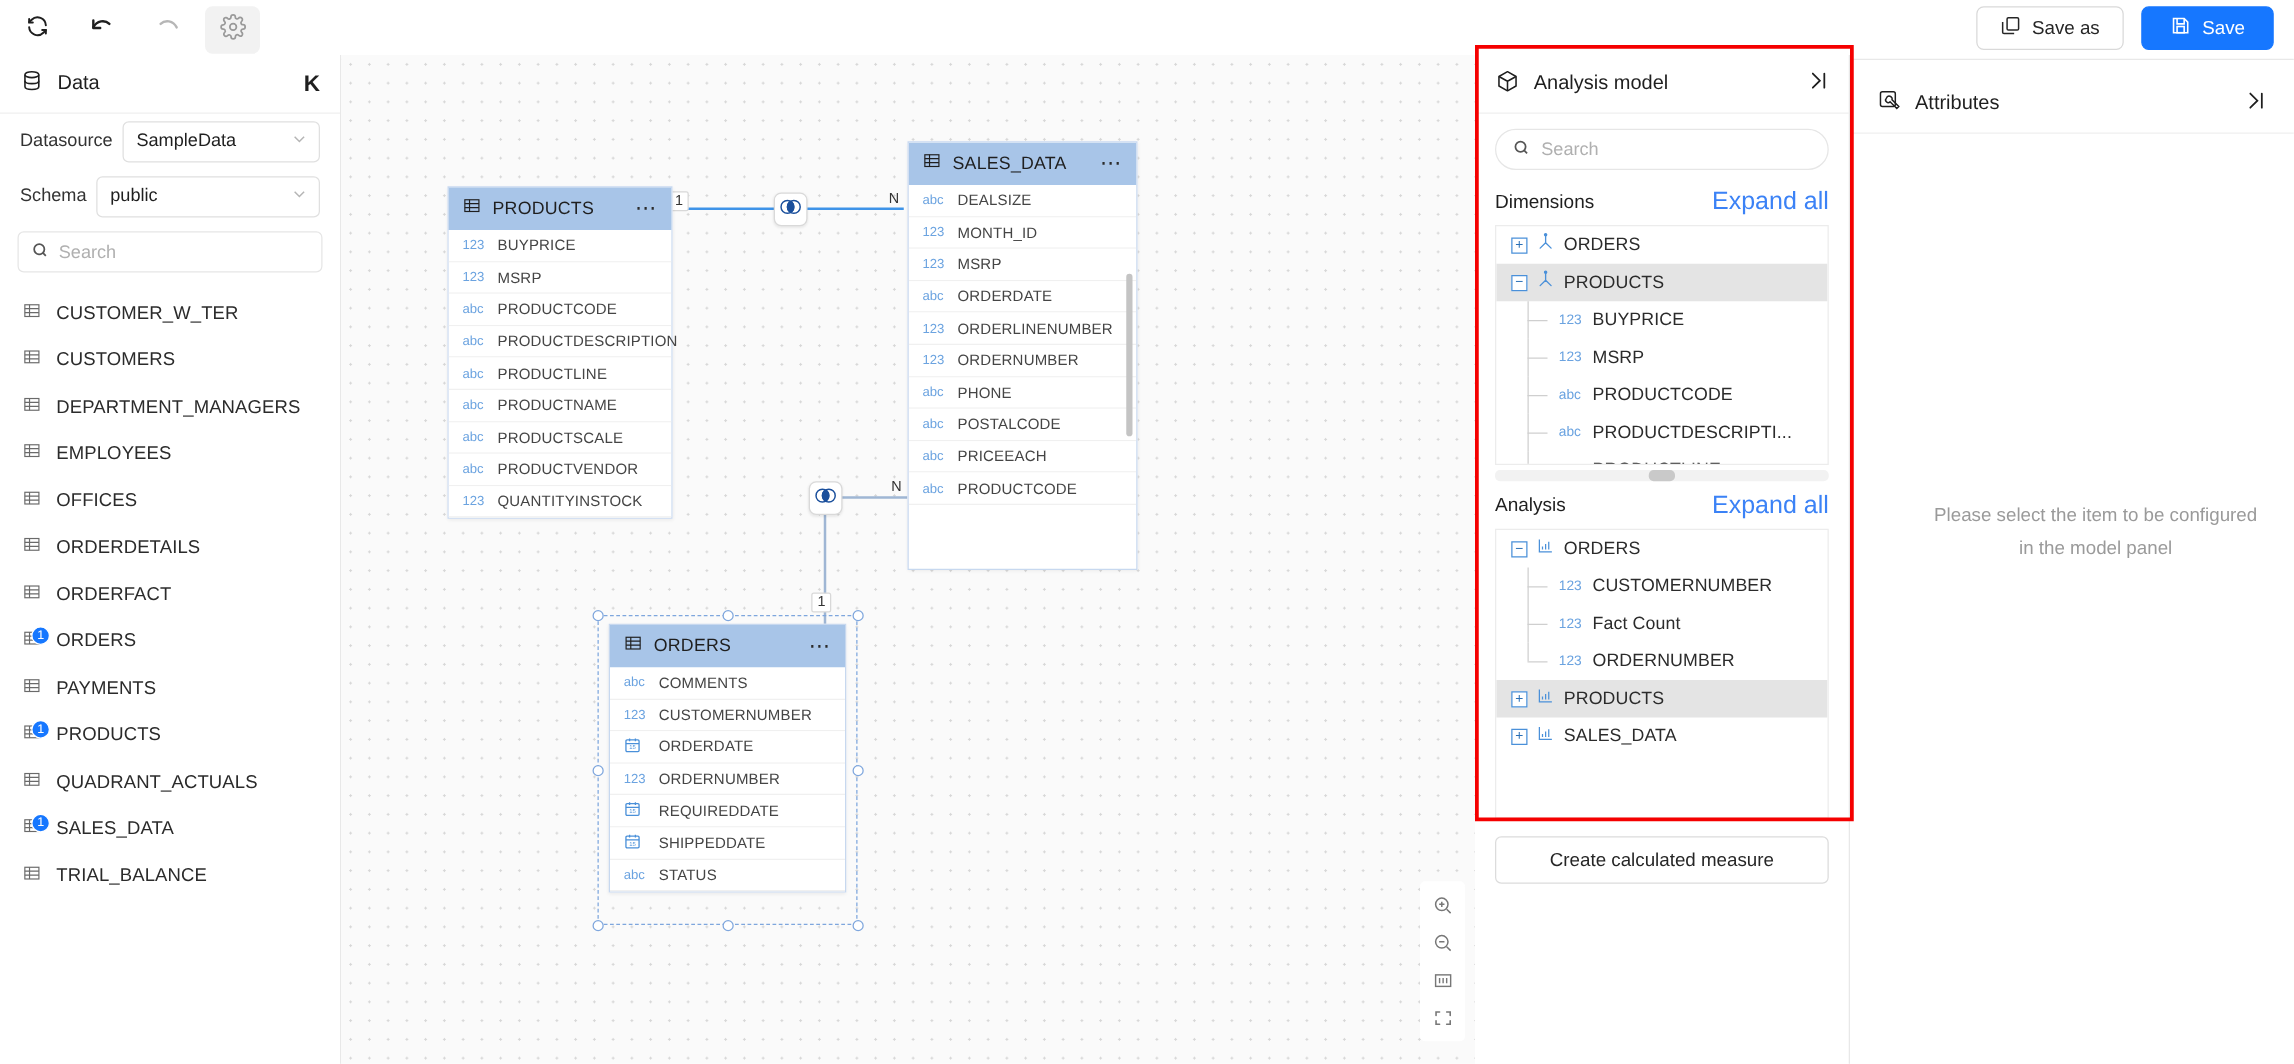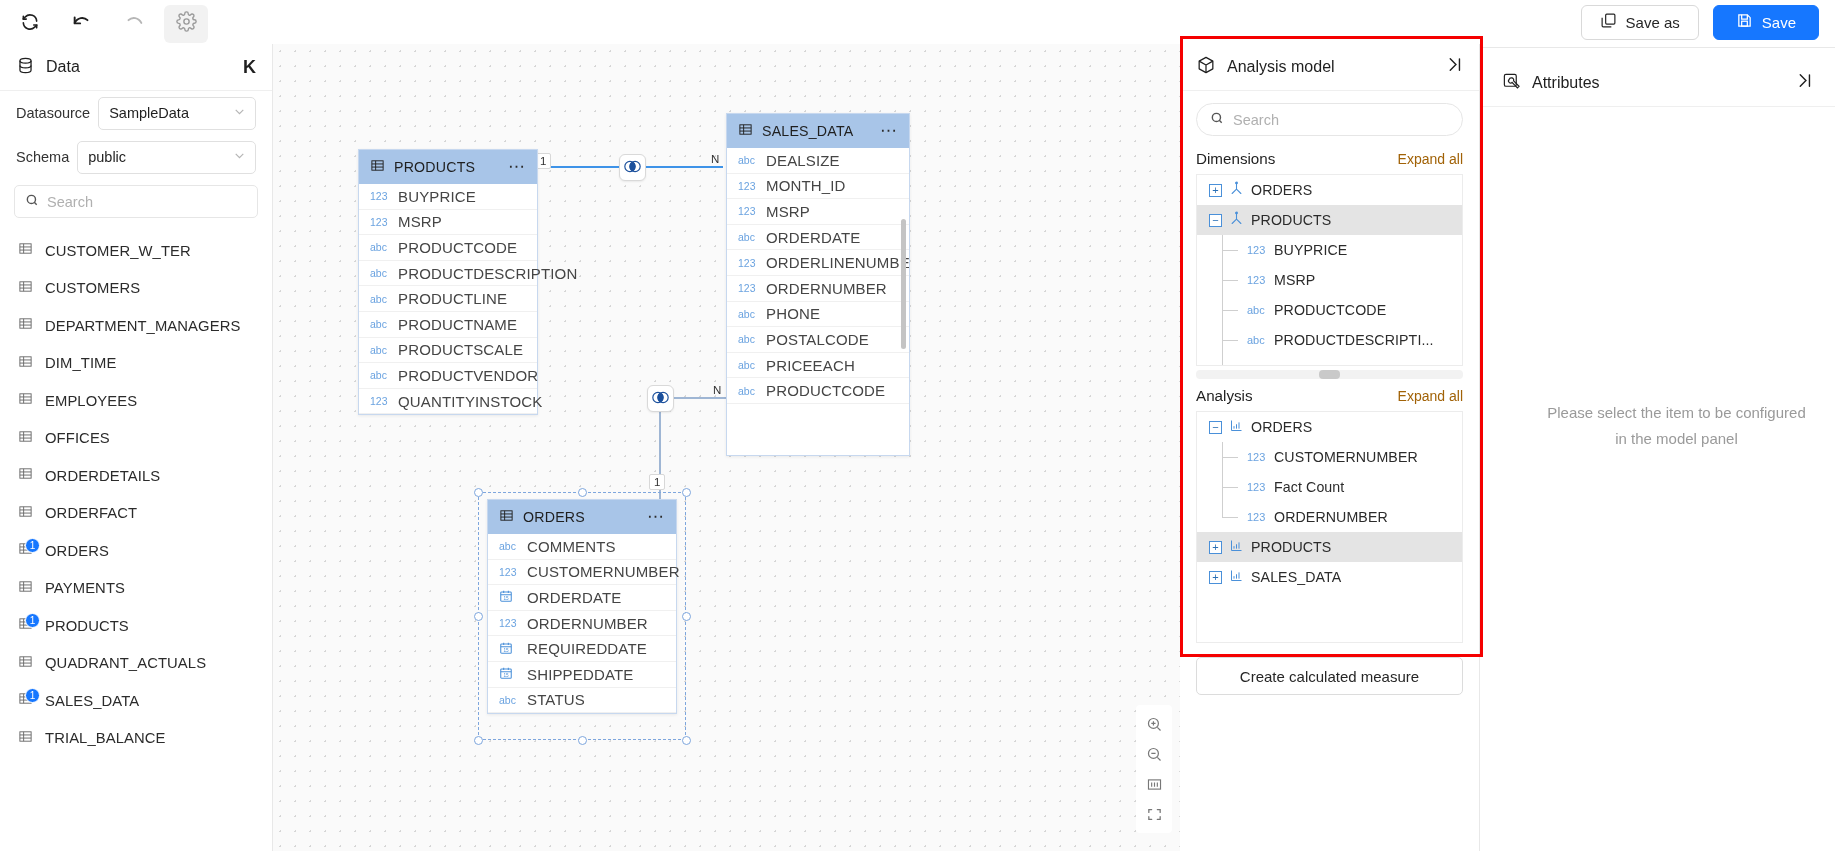--- a/index.html
+++ b/index.html
@@ -99,21 +99,21 @@
     height: 34px; background: #a8c5e8; display: flex; align-items: center;
     padding: 0 11px; gap: 9px;
   }
   .ent-title { font-size: 14.2px; color: #1f1f1f; flex: 1; letter-spacing: .2px; }
   .ent-dots { color: #2b2b2b; font-size: 17px; letter-spacing: 1px; cursor: pointer; line-height: 10px;}
   .ent-row {
     height: 25.6px; display: flex; align-items: center; gap: 8px;
     padding: 0 11px; border-bottom: 1px solid #f0f0f0; background: #fff;
   }
   .ftype { font-size: 10.5px; color: #6ba3e0; font-family: "Liberation Sans", sans-serif; min-width: 20px;}
-  .fname { font-size: 15px; color: #454545; letter-spacing: .15px; }
+  .fname { font-size: 12px; color: #454545; letter-spacing: .15px; }
   .scrollthumb {
     position: absolute; right: 2px; width: 5px; border-radius: 3px;
     background: #c4c4c4;
   }
   
   .sel-frame {
     position: absolute; border: 1px dashed #7ea6dd; pointer-events: none;
   }
   .handle {
     position: absolute; width: 9px; height: 9px; border-radius: 50%;
@@ -154,21 +154,21 @@
   #mp-search-wrap { padding: 12px 16px 6px 16px; }
   #mp-search {
     height: 33px; border: 1px solid #e6e6e6; border-radius: 17px;
     display: flex; align-items: center; gap: 9px; padding: 0 13px;
     font-size: 14.5px; color: #b0b0b0; cursor: text;
   }
   .sec-head {
     display: flex; align-items: center; padding: 8px 16px 7px 16px;
   }
   .sec-title { font-size: 15.2px; color: #1f1f1f; flex: 1; }
-  .sec-link { font-size: 14px; color: #a16207; cursor: pointer; }
+  .sec-link { font-size: 20px; color: #3b82f6; cursor: pointer; }
   .tree-box {
     margin: 0 16px; border: 1px solid #ececec; background: #fff;
     overflow: hidden; position: relative;
   }
   .tree-row {
     display: flex; align-items: center; height: 30px; cursor: pointer;
     padding-left: 12px; gap: 7px; position: relative;
   }
   .tree-row.sel { background: #e4e4e4; }
   .toggle {
@@ -343,27 +343,20 @@
             <path d="M3 9.5h18M3 14.5h18M9 4.5v15"></path>
           </svg></span>
         <span class="tbl-name">CUSTOMERS</span>
       </div>
       <div class="tbl-item">
         <span><svg width="15" height="15" viewBox="0 0 24 24" fill="none" stroke="#6a6a6a" stroke-width="1.5">
   <rect x="3" y="4.5" width="18" height="15"></rect>
             <path d="M3 9.5h18M3 14.5h18M9 4.5v15"></path>
           </svg></span>
         <span class="tbl-name">DEPARTMENT_MANAGERS</span>
-      </div>
-      <div class="tbl-item">
-        <span><svg width="15" height="15" viewBox="0 0 24 24" fill="none" stroke="#6a6a6a" stroke-width="1.5">
-  <rect x="3" y="4.5" width="18" height="15"></rect>
-            <path d="M3 9.5h18M3 14.5h18M9 4.5v15"></path>
-          </svg></span>
-        <span class="tbl-name">DIM_TIME</span>
       </div>
       <div class="tbl-item">
         <span><svg width="15" height="15" viewBox="0 0 24 24" fill="none" stroke="#6a6a6a" stroke-width="1.5">
   <rect x="3" y="4.5" width="18" height="15"></rect>
             <path d="M3 9.5h18M3 14.5h18M9 4.5v15"></path>
           </svg></span>
         <span class="tbl-name">EMPLOYEES</span>
       </div>
       <div class="tbl-item">
         <span><svg width="15" height="15" viewBox="0 0 24 24" fill="none" stroke="#6a6a6a" stroke-width="1.5">

